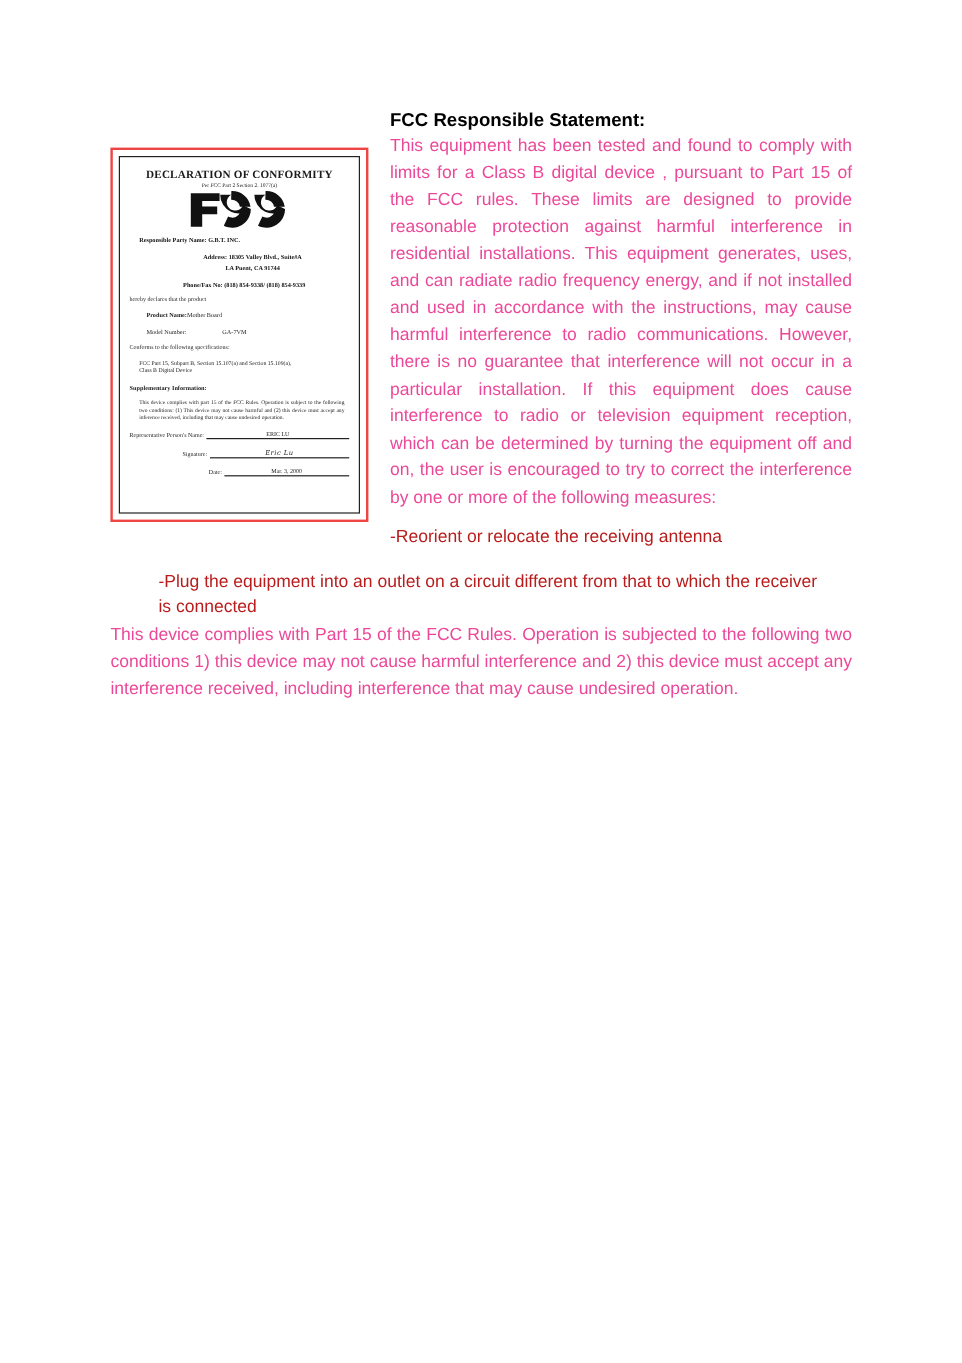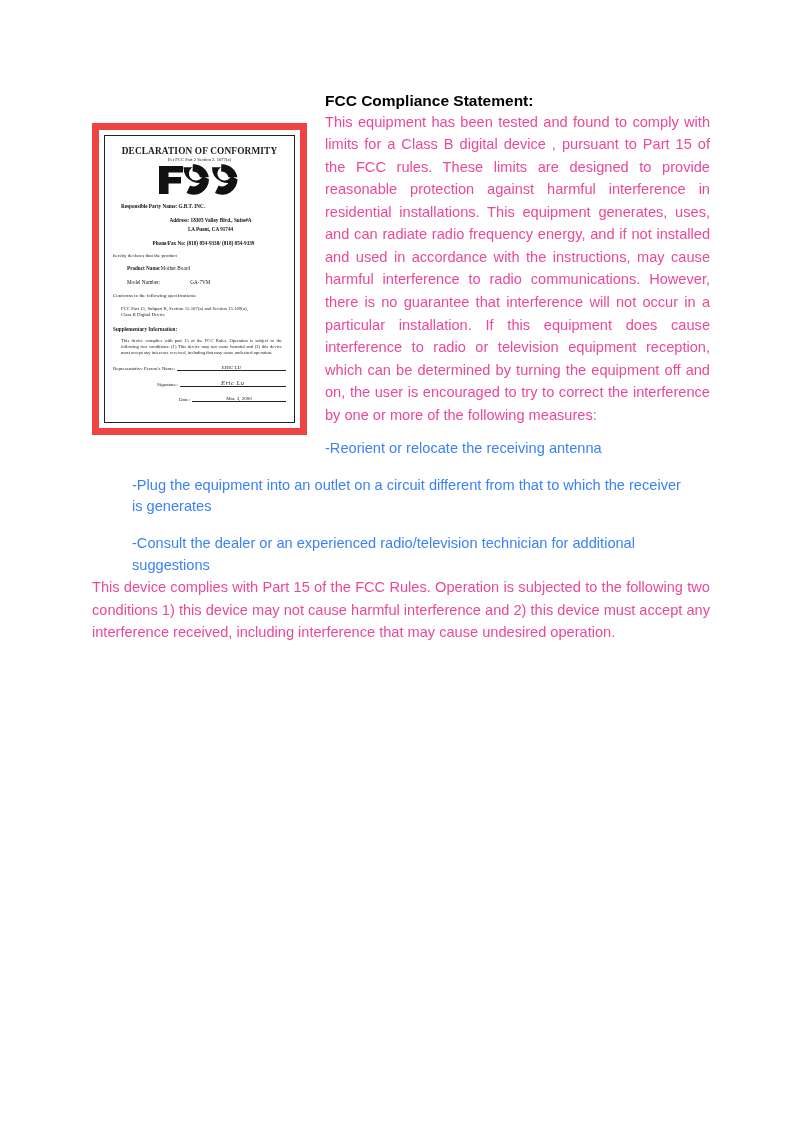--- a/index.html
+++ b/index.html
@@ -32,21 +32,21 @@
     top: 92px;
     width: 618px;
   }
 
   
   .doc-cert {
     float: left;
     width: 215px;
     height: 312px;
     margin: 31px 18px 6px 0;
-    border: 7px solid #ef4444;
+    border: 2px solid #ef4444;
     background: #fff;
     box-sizing: border-box;
     padding: 0;
     position: relative;
   }
   .doc-inner {
     position: absolute;
     left: 5px;
     top: 5px;
     right: 5px;
@@ -182,21 +182,21 @@
   ul.measures {
     list-style: none;
     margin: 12px 0 0 0;
     padding: 0 0 0 40px;
   }
   ul.measures li {
     font-size: 14.6px;
     line-height: 1.48;
     margin: 0 0 15px 0;
     text-align: left;
-    color: #3b82f6;
+    color: #b91c1c;
     padding-right: 20px;
   }
   ul.measures li:last-child { margin-bottom: 0; }
 
   .clearfix::after {
     content: "";
     display: table;
     clear: both;
   }
 </style>
@@ -268,27 +268,26 @@
         </div>
 
         <div class="doc-sig-row indent3">
           <span class="doc-sig-label">Date:</span>
           <span class="doc-sig-value">Mar. 3, 2000</span>
         </div>
 
       </div>
     </div>
 
-    <div class="heading">FCC Compliance Statement:</div>
+    <div class="heading">FCC Responsible Statement:</div>
 
     <p class="body para-main">This equipment has been tested and found to comply with limits for a Class B digital device , pursuant to Part 15 of the FCC rules. These limits are designed to provide reasonable protection against harmful interference in residential installations. This equipment generates, uses, and can radiate radio frequency energy, and if not installed and used in accordance with the instructions, may cause harmful interference to radio communications. However, there is no guarantee that interference will not occur in a particular installation. If this equipment does cause interference to radio or television equipment reception, which can be determined by turning the equipment off and on, the user is encouraged to try to correct the interference by one or more of the following measures:</p>
 
     <ul class="measures">
       <li>-Reorient or relocate the receiving antenna</li>
-      <li>-Plug the equipment into an outlet on a circuit different from that to which the receiver is generates</li>
-      <li>-Consult the dealer or an experienced radio/television technician for additional suggestions</li>
+      <li>-Plug the equipment into an outlet on a circuit different from that to which the receiver is connected</li>
     </ul>
 
 
     <p class="body para-gap">This device complies with Part 15 of the FCC Rules. Operation is subjected to the following two conditions 1) this device may not cause harmful interference and 2) this device must accept any interference received, including interference that may cause undesired operation.</p>
 
   </div>
 </div>
 
 </body></html>

